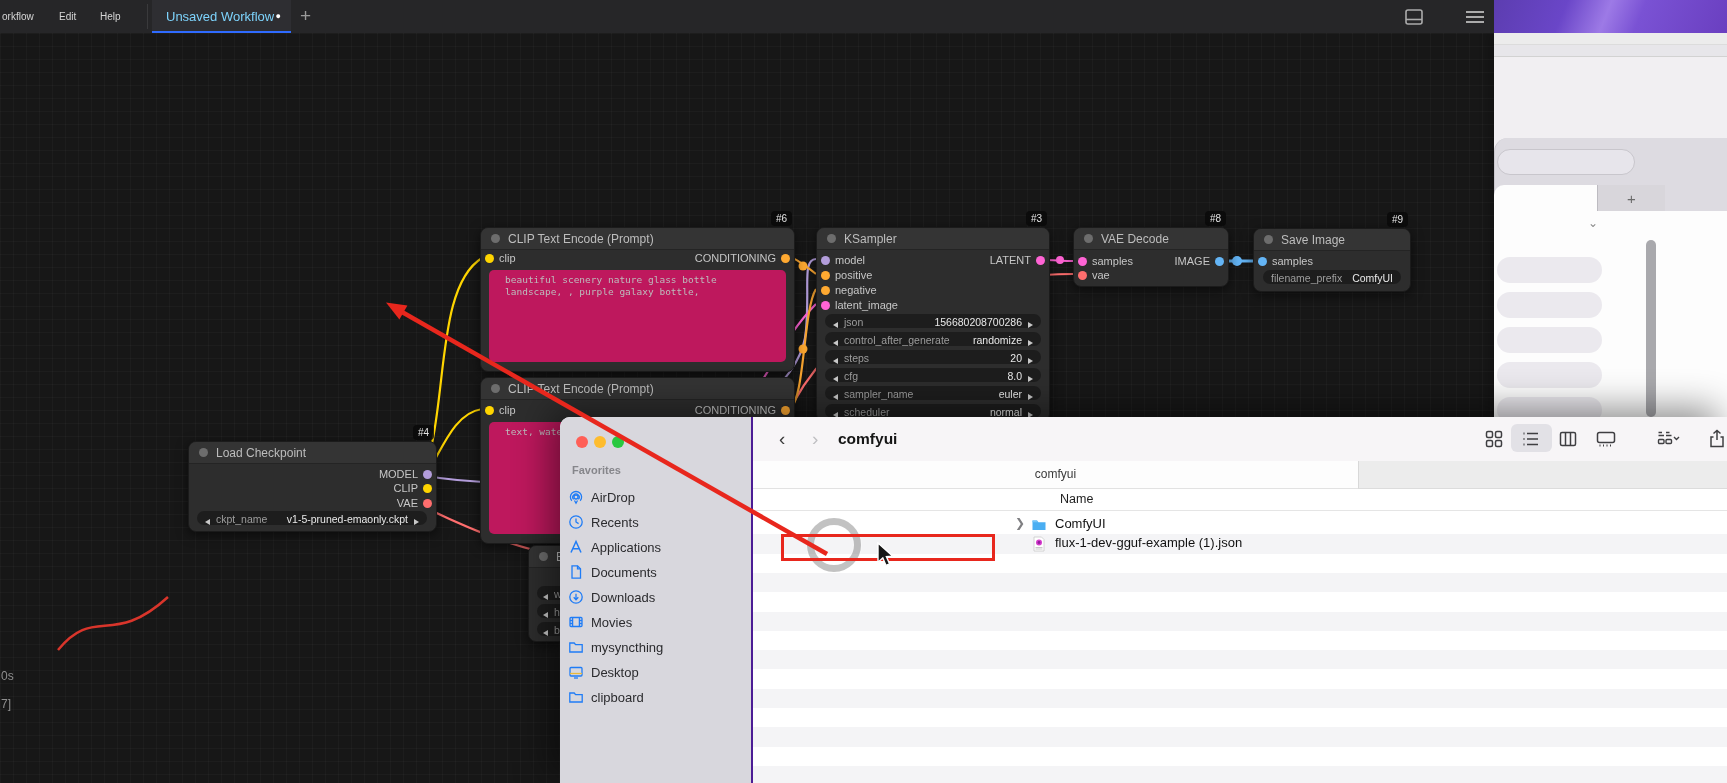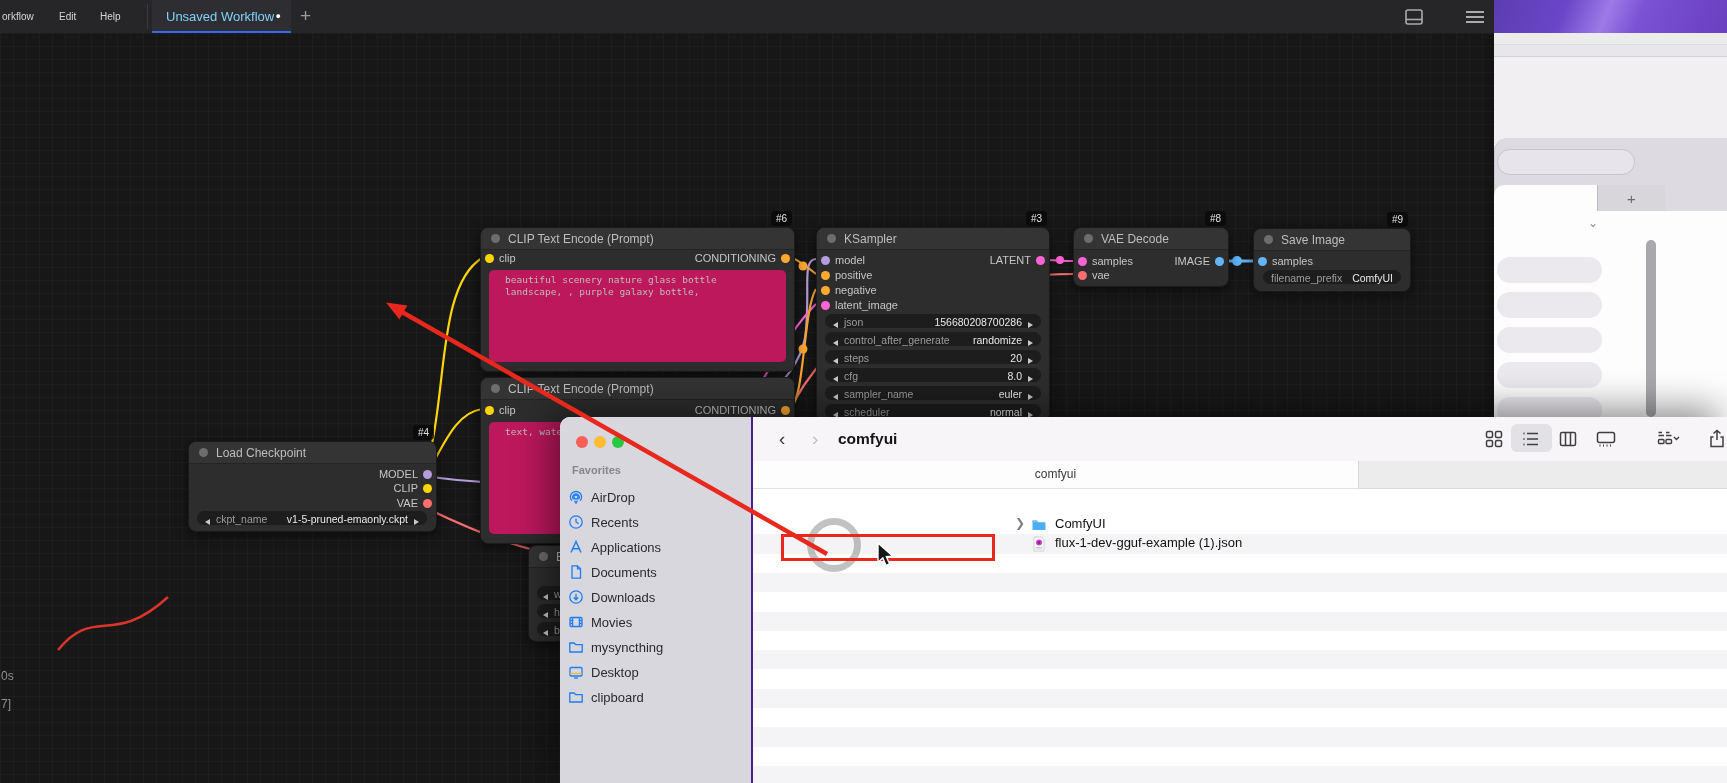--- a/index.html
+++ b/index.html
@@ -461,20 +461,23 @@
             <path d="M5.5,8 L3,8 L3,17.5 L15,17.5 L15,8 L12.5,8"></path>
           </svg></span>
 
     </div>
 
     <div class="fpathbar-l">
       <span class="fpathlabel">comfyui</span>
     </div>
     <div class="fpathbar-r"></div>
 
+    <div class="fnamerow">
+      <span class="fnamehdr">Name</span>
+    </div>
 
     <div class="stripe" style="top:117.3px;background:#f4f4f6"></div>
     <div class="stripe" style="top:155.9px;background:#f4f4f6"></div>
     <div class="stripe" style="top:194.5px;background:#f4f4f6"></div>
     <div class="stripe" style="top:233.1px;background:#f4f4f6"></div>
     <div class="stripe" style="top:271.7px;background:#f4f4f6"></div>
     <div class="stripe" style="top:310.3px;background:#f4f4f6"></div>
     <div class="stripe" style="top:348.9px;background:#f4f4f6"></div>
 
     <div class="frow" style="top:98px">

